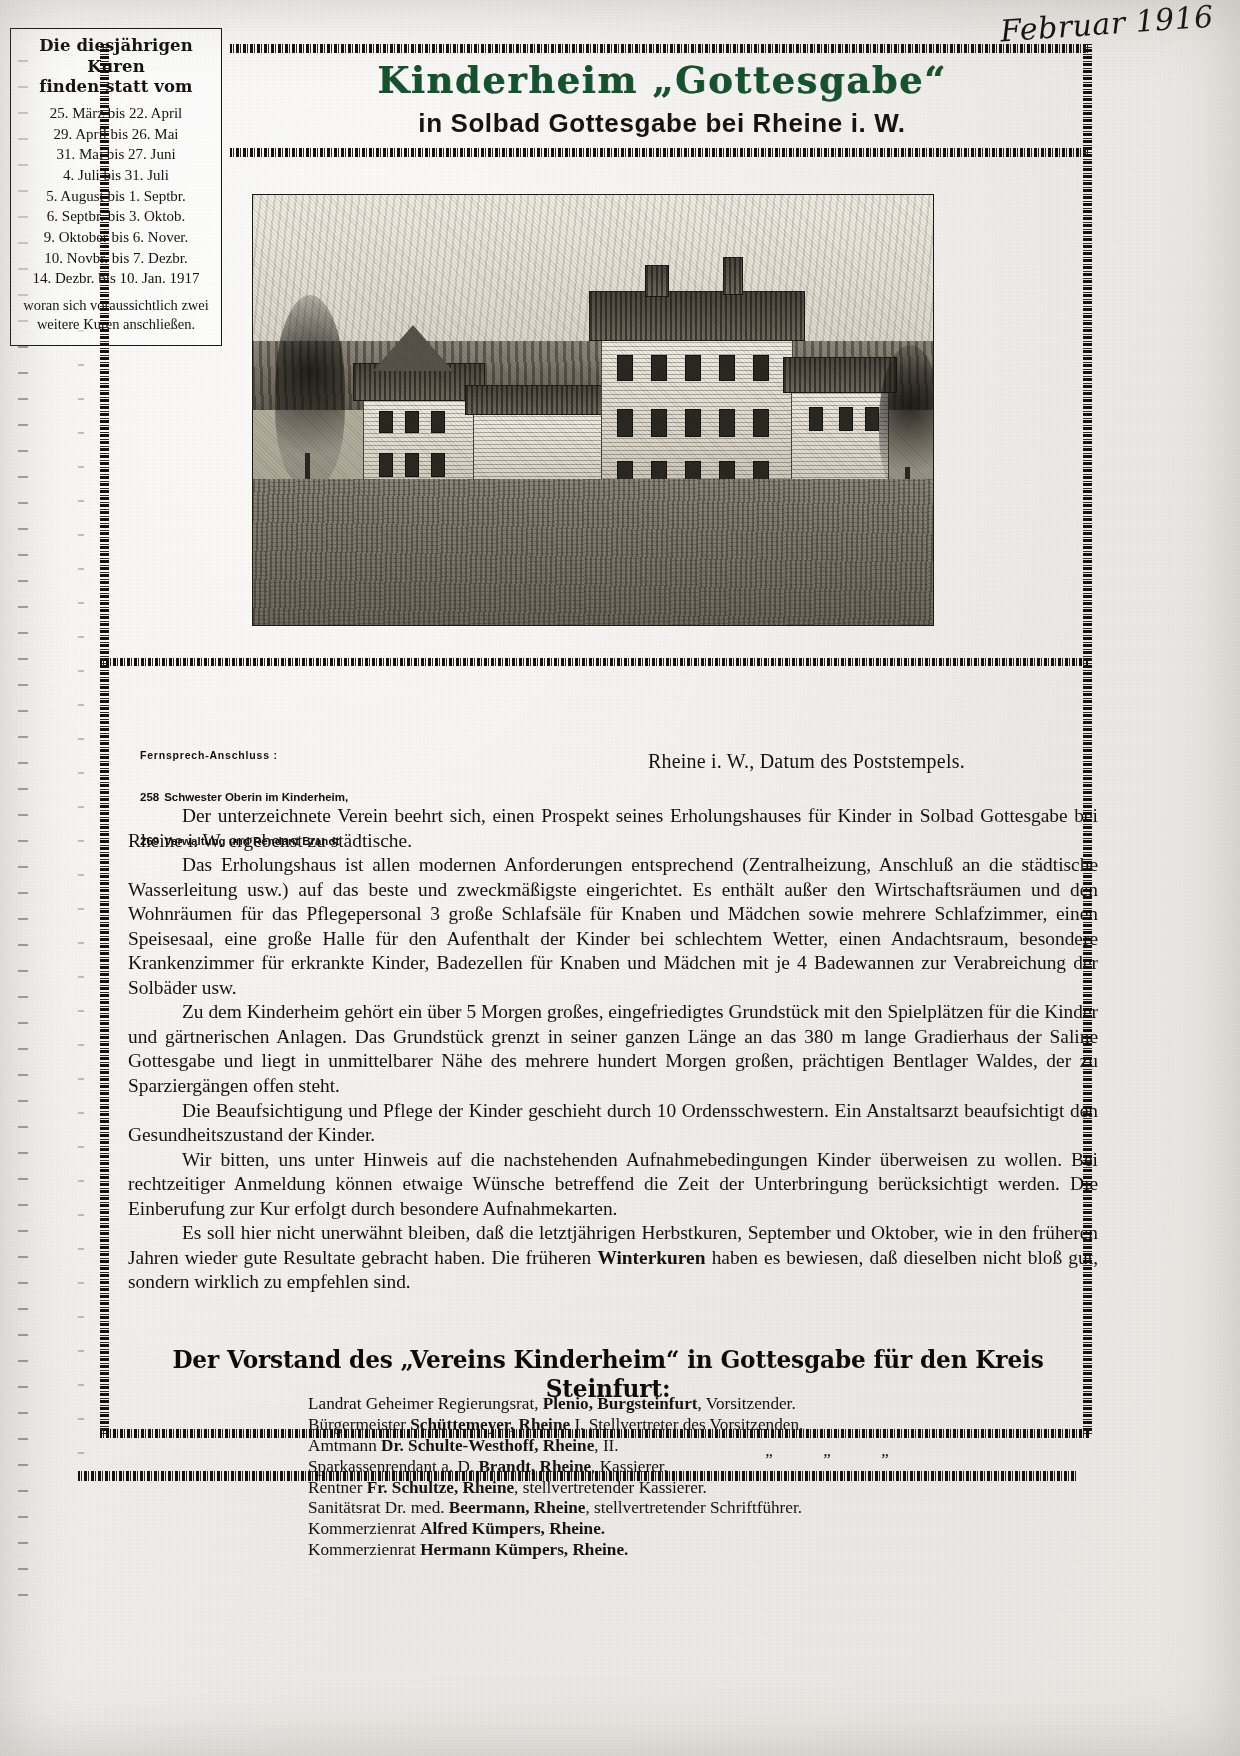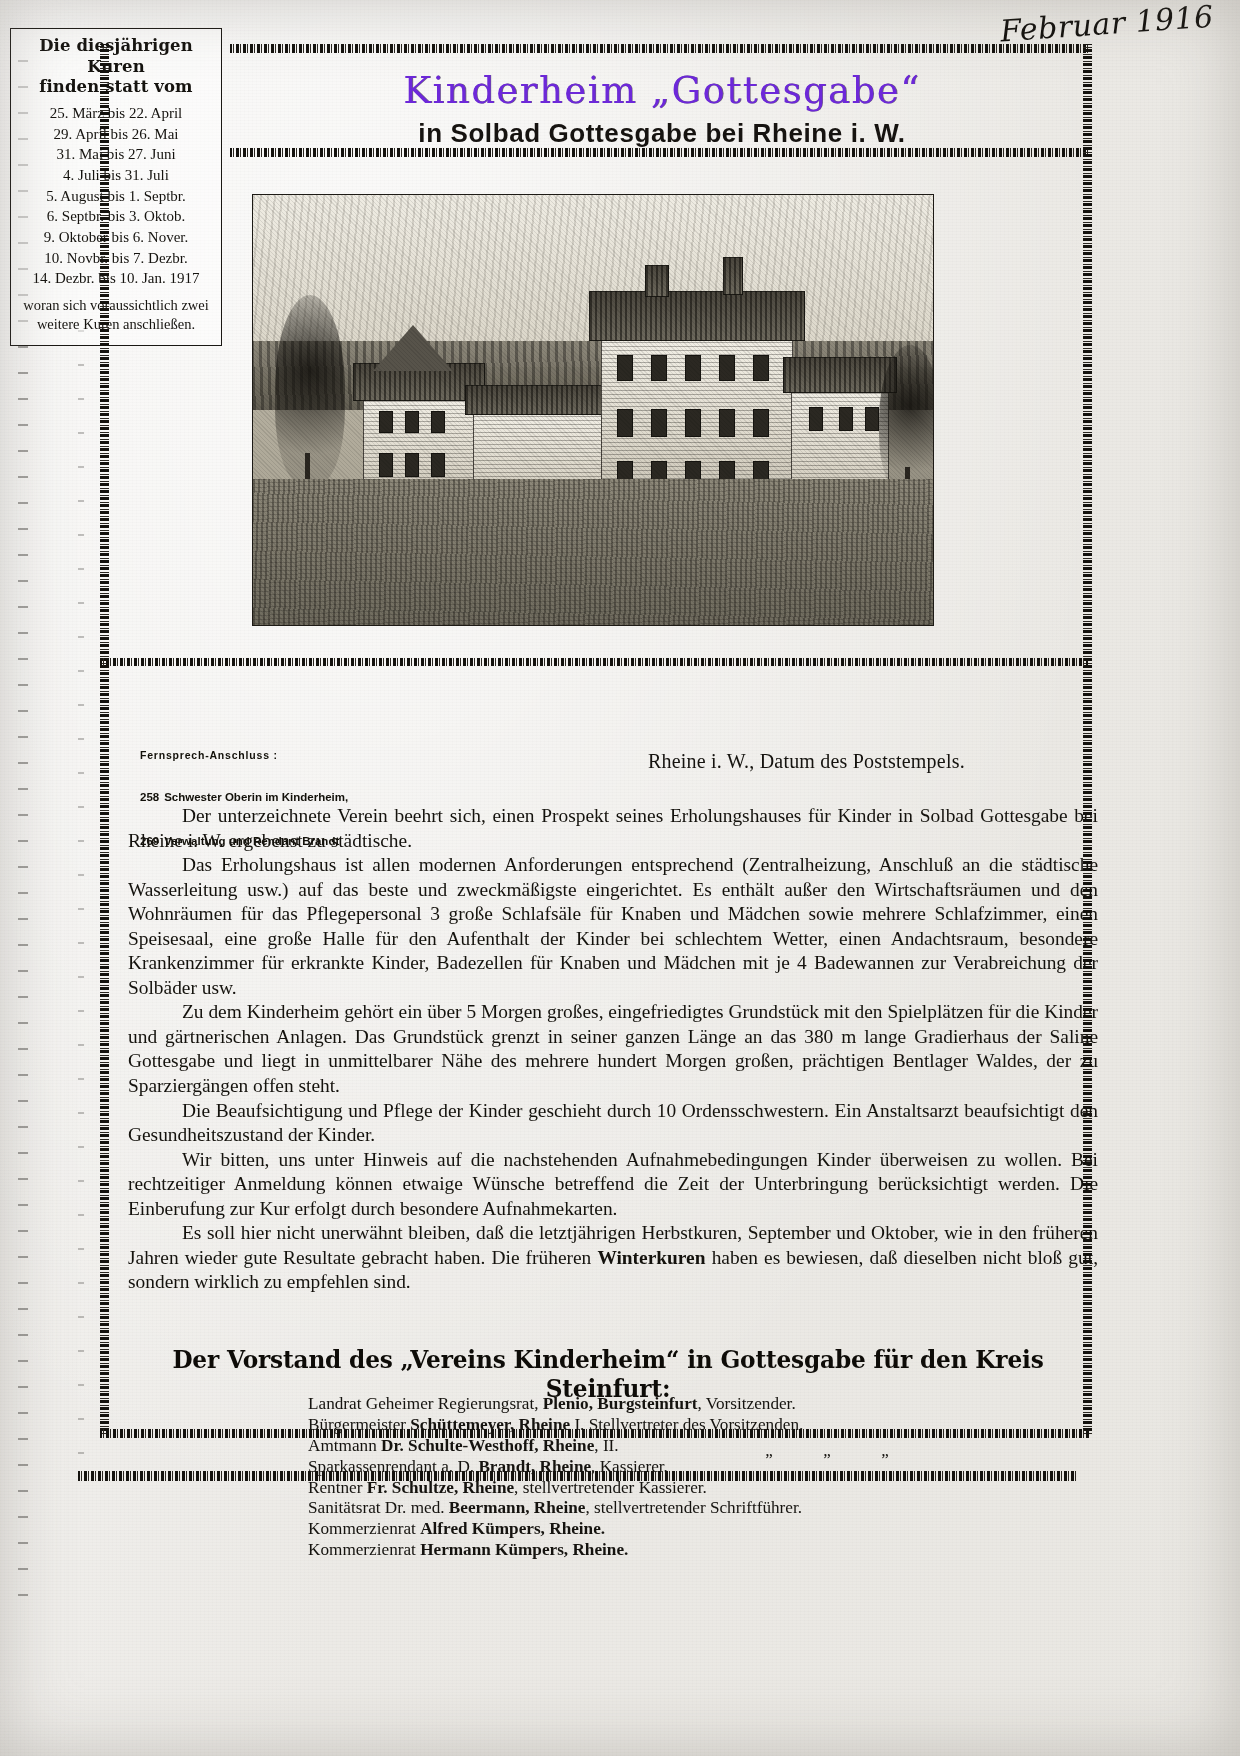--- a/index.html
+++ b/index.html
@@ -88,24 +88,23 @@
   .frame-right{position:absolute;right:2px;top:6px;width:9px;height:1390px;}
   .frame-bottom{position:absolute;left:8px;bottom:0px;width:990px;height:9px;}
   .rule-midtop{position:absolute;left:8px;top:620px;width:988px;height:8px;}
 
   
   #headline-block{
     position:absolute;left:150px;top:24px;width:840px;text-align:center;
   }
   #headline-title{
     font-family:"DejaVu Serif", serif;
-    font-weight:normal;font-size:37px;letter-spacing:1.5px;
-    line-height:1;color:#6d28d9;
+    font-weight:bold;font-size:37px;letter-spacing:1.5px;
+    line-height:1;color:#14532d;
     text-shadow:0.6px 0 0 rgba(0,0,0,.55), -0.4px 0.4px 0 rgba(255,255,255,.25);
-    margin-top:10px;
   }
   #headline-sub{
     font-family:"Liberation Sans", sans-serif;
     font-weight:bold;font-size:26px;letter-spacing:.6px;
     margin-top:9px;color:#161310;
   }
 
   
   #handwritten-date{
     position:absolute;right:26px;top:6px;

